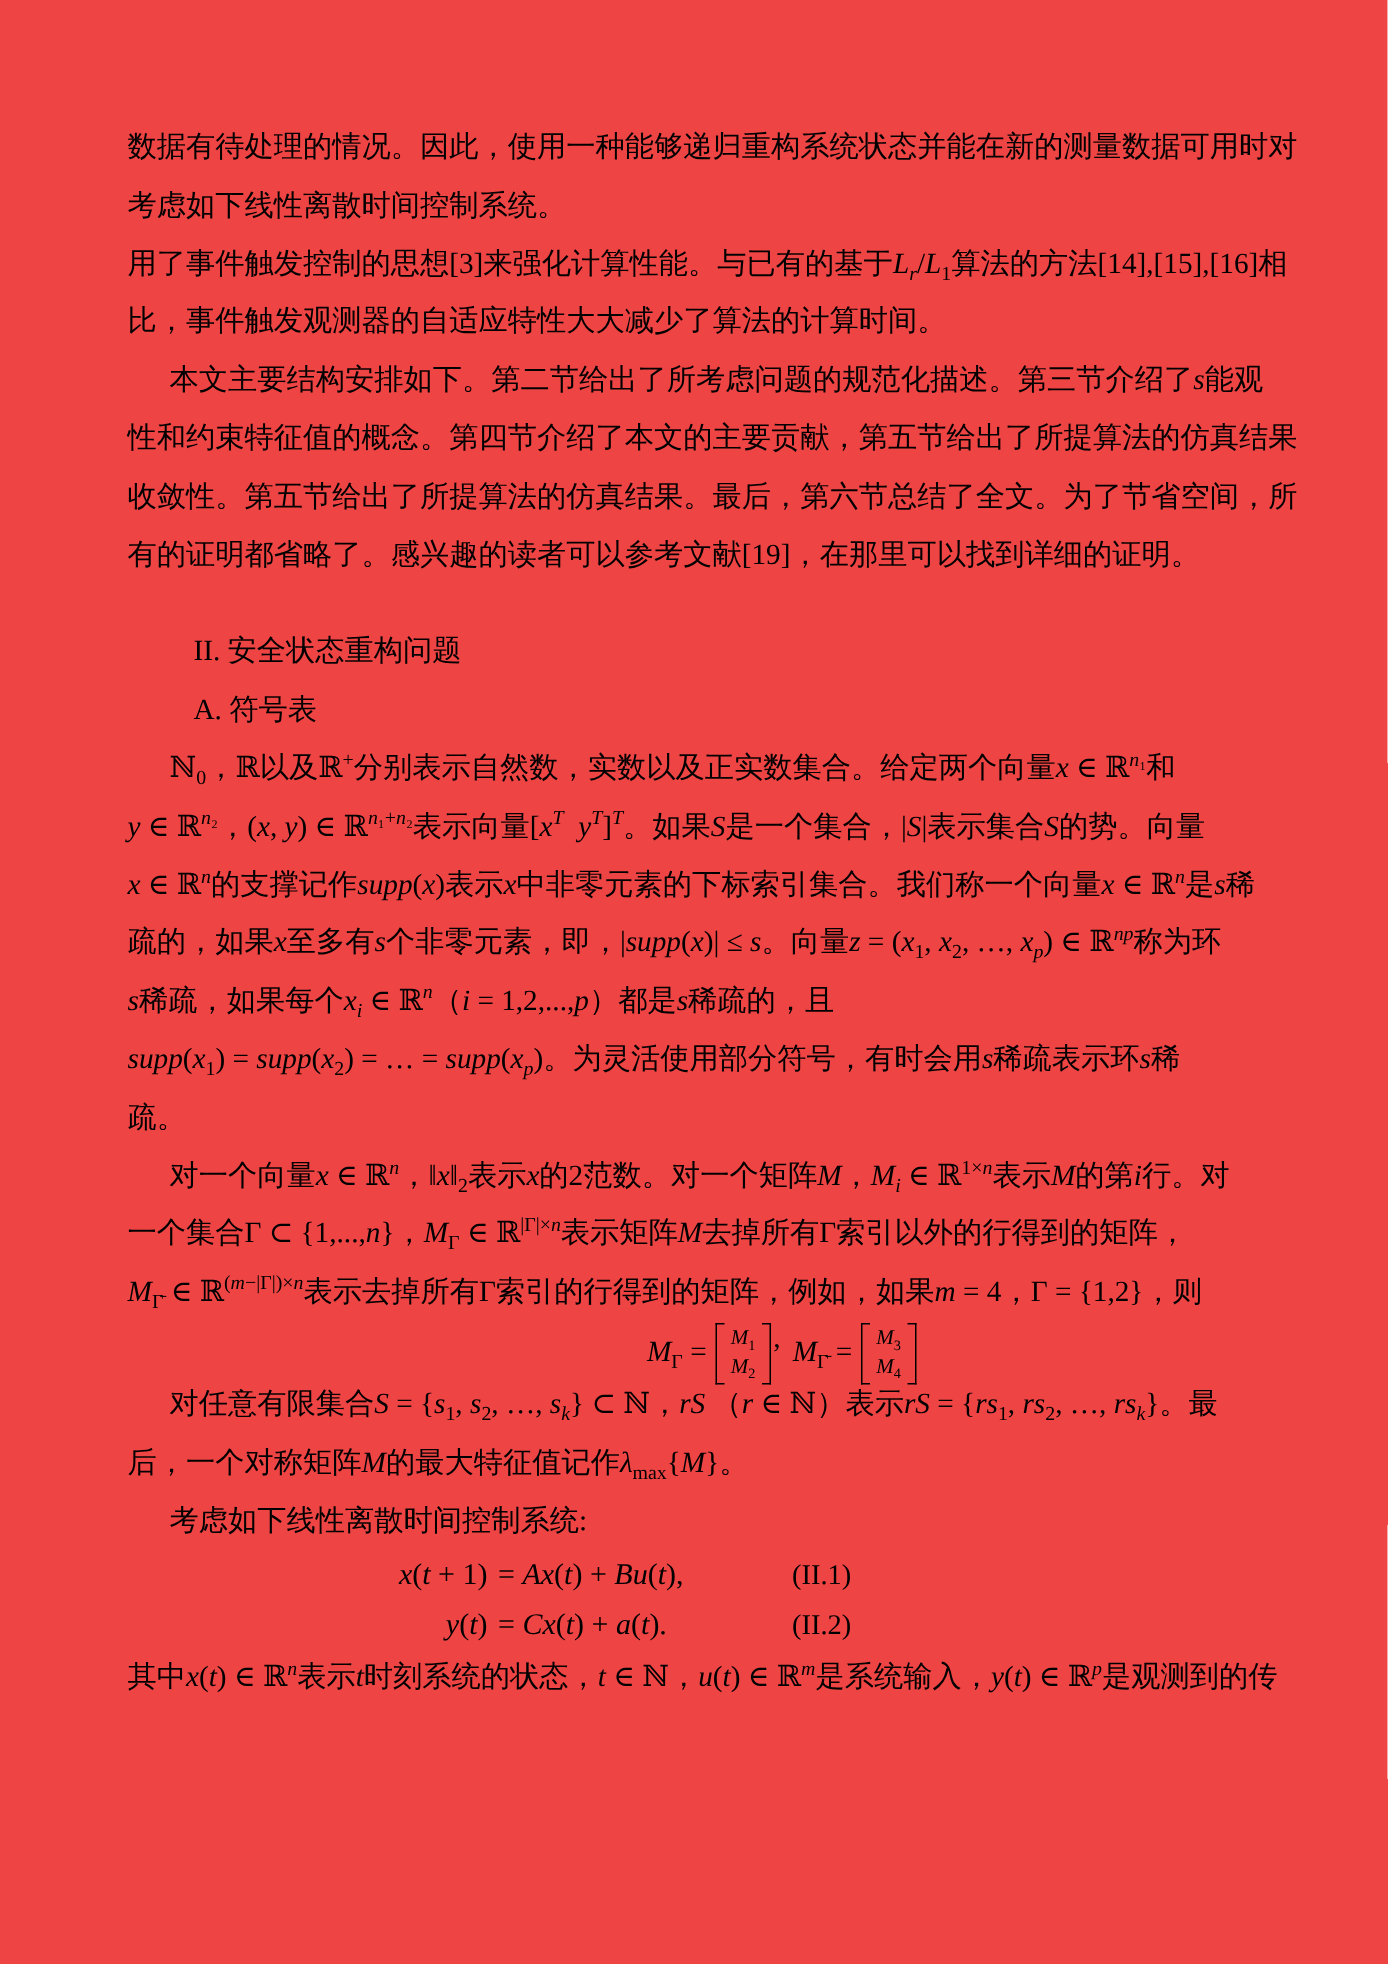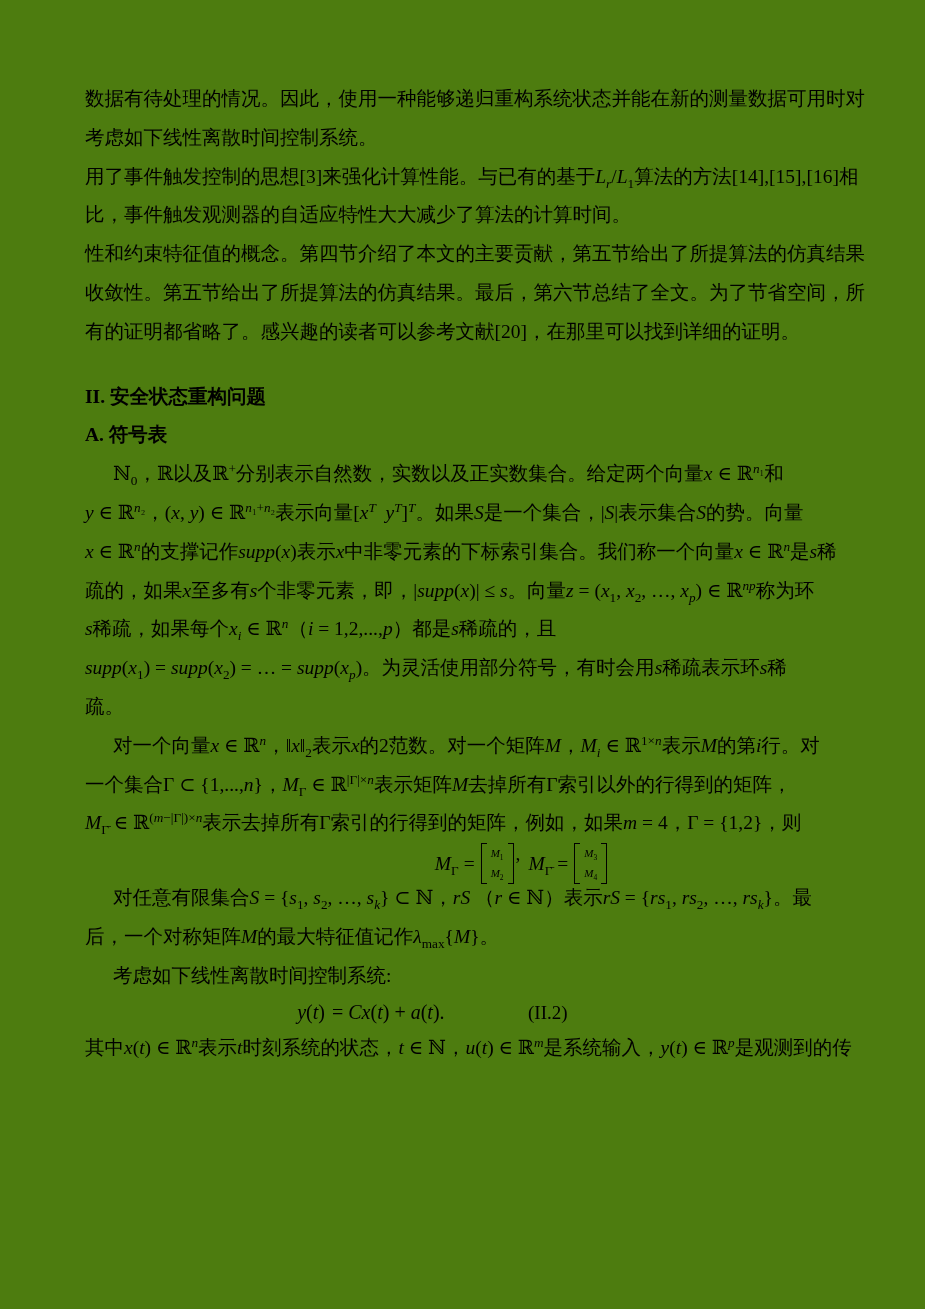--- a/index.html
+++ b/index.html
@@ -1,41 +1,41 @@
 <!DOCTYPE html>
 <html><head>
 <meta charset="utf-8">
 <style>
   html,body { margin:0; padding:0; background:#ffffff; }
   .page {
-    position:relative; width:925px; height:1309px; background:#4d7c0f;
+    position:relative; width:925px; height:1309px; background:#ef4444;
     color:#000; overflow:hidden;
     font-family:"Liberation Serif","DejaVu Serif",serif;
   }
   .content { position:absolute; left:85px; top:80px; width:806px; }
   .ln { font-size:19.5px; line-height:38.8px; height:38.8px; white-space:nowrap; }
   .ind { text-indent:28px; }
-  .hd { font-weight:bold; }
+  .hd { font-weight:normal;margin-left:44px; }
   .hd2 { margin-top:26px; }
   em { font-style:italic; }
   sup, sub { font-size:68%; line-height:0; }
   sup { vertical-align:super; }
   sub { vertical-align:sub; }
 
   
   .matline { height:36px; display:flex; align-items:flex-start; justify-content:center;
              padding-left:66px; font-size:19.5px; }
   .mexpr { display:inline-flex; align-items:center; white-space:nowrap; }
   .msep { margin:0 8px 0 2px; }
   .mlhs { font-size:19.5px; margin-right:6px; }
   .bmat { display:inline-flex; align-items:stretch; vertical-align:middle; }
   .bl { width:5px; border:1.7px solid #000; border-right:none; }
   .br { width:5px; border:1.7px solid #000; border-left:none; }
   .mcol { display:flex; flex-direction:column; justify-content:center;
-          padding:1px 4px; font-size:11px; line-height:19.5px; text-align:center; }
+          padding:1px 4px; font-size:14px; line-height:19.5px; text-align:center; }
 
   
   .eqblock { margin:0; }
   .eqrow { position:relative; font-size:20px; line-height:33px; height:33px; white-space:nowrap; }
   .eqlhs { display:inline-block; width:240px; text-align:right; }
   .eqrhs { padding-left:7px; }
   .eqlabel { position:absolute; left:443px; top:0; font-size:19px; }
 </style>
 </head>
 <body>
@@ -47,23 +47,24 @@
       <div class="ln">数据有待处理的情况。因此，使用一种能够递归重构系统状态并能在新的测量数据可用时对</div>
       <div class="ln">考虑如下线性离散时间控制系统。</div>
     </div>
 
     <div>
       <div class="ln">用了事件触发控制的思想[3]来强化计算性能。与已有的基于<em>L</em><sub><em>r</em></sub>/<em>L</em><sub>1</sub>算法的方法[14],[15],[16]相</div>
       <div class="ln">比，事件触发观测器的自适应特性大大减少了算法的计算时间。</div>
     </div>
 
     <div>
+      <div class="ln ind">本文主要结构安排如下。第二节给出了所考虑问题的规范化描述。第三节介绍了<em>s</em>能观</div>
       <div class="ln">性和约束特征值的概念。第四节介绍了本文的主要贡献，第五节给出了所提算法的仿真结果</div>
       <div class="ln">收敛性。第五节给出了所提算法的仿真结果。最后，第六节总结了全文。为了节省空间，所</div>
-      <div class="ln">有的证明都省略了。感兴趣的读者可以参考文献[20]，在那里可以找到详细的证明。</div>
+      <div class="ln">有的证明都省略了。感兴趣的读者可以参考文献[19]，在那里可以找到详细的证明。</div>
     </div>
 
     <div class="ln hd hd2">II. 安全状态重构问题</div>
 
     <div class="ln hd">A. 符号表</div>
 
     <div>
       <div class="ln ind">ℕ<sub>0</sub>，ℝ以及ℝ<sup>+</sup>分别表示自然数，实数以及正实数集合。给定两个向量<em>x</em> ∈ ℝ<sup><em>n</em>₁</sup>和</div>
       <div class="ln"><em>y</em> ∈ ℝ<sup><em>n</em>₂</sup>，(<em>x</em>, <em>y</em>) ∈ ℝ<sup><em>n</em>₁+<em>n</em>₂</sup>表示向量[<em>x</em><sup><em>T</em></sup> <em>y</em><sup><em>T</em></sup>]<sup><em>T</em></sup>。如果<em>S</em>是一个集合，|<em>S</em>|表示集合<em>S</em>的势。向量</div>
       <div class="ln"><em>x</em> ∈ ℝ<sup><em>n</em></sup>的支撑记作<em>supp</em>(<em>x</em>)表示<em>x</em>中非零元素的下标索引集合。我们称一个向量<em>x</em> ∈ ℝ<sup><em>n</em></sup>是<em>s</em>稀</div>
@@ -108,20 +109,24 @@
     <div>
       <div class="ln ind">对任意有限集合<em>S</em> = {<em>s</em><sub>1</sub>, <em>s</em><sub>2</sub>, …, <em>s</em><sub><em>k</em></sub>} ⊂ ℕ，<em>rS</em> （<em>r</em> ∈ ℕ）表示<em>rS</em> = {<em>rs</em><sub>1</sub>, <em>rs</em><sub>2</sub>, …, <em>rs</em><sub><em>k</em></sub>}。最</div>
       <div class="ln">后，一个对称矩阵<em>M</em>的最大特征值记作<em>λ</em><sub>max</sub>{<em>M</em>}。</div>
     </div>
 
 
     <div class="ln ind">考虑如下线性离散时间控制系统:</div>
 
     <div class="eqblock">
       <div class="eqrow">
+        <span class="eqlhs"><em>x</em>(<em>t</em> + 1)</span><span class="eqrhs">= <em>Ax</em>(<em>t</em>) + <em>Bu</em>(<em>t</em>),</span>
+        <span class="eqlabel">(II.1)</span>
+      </div>
+      <div class="eqrow">
         <span class="eqlhs"><em>y</em>(<em>t</em>)</span><span class="eqrhs">= <em>Cx</em>(<em>t</em>) + <em>a</em>(<em>t</em>).</span>
         <span class="eqlabel">(II.2)</span>
       </div>
     </div>
 
     <div class="ln">其中<em>x</em>(<em>t</em>) ∈ ℝ<sup><em>n</em></sup>表示<em>t</em>时刻系统的状态，<em>t</em> ∈ ℕ，<em>u</em>(<em>t</em>) ∈ ℝ<sup><em>m</em></sup>是系统输入，<em>y</em>(<em>t</em>) ∈ ℝ<sup><em>p</em></sup>是观测到的传</div>
 
   </div>
 </div>
 

